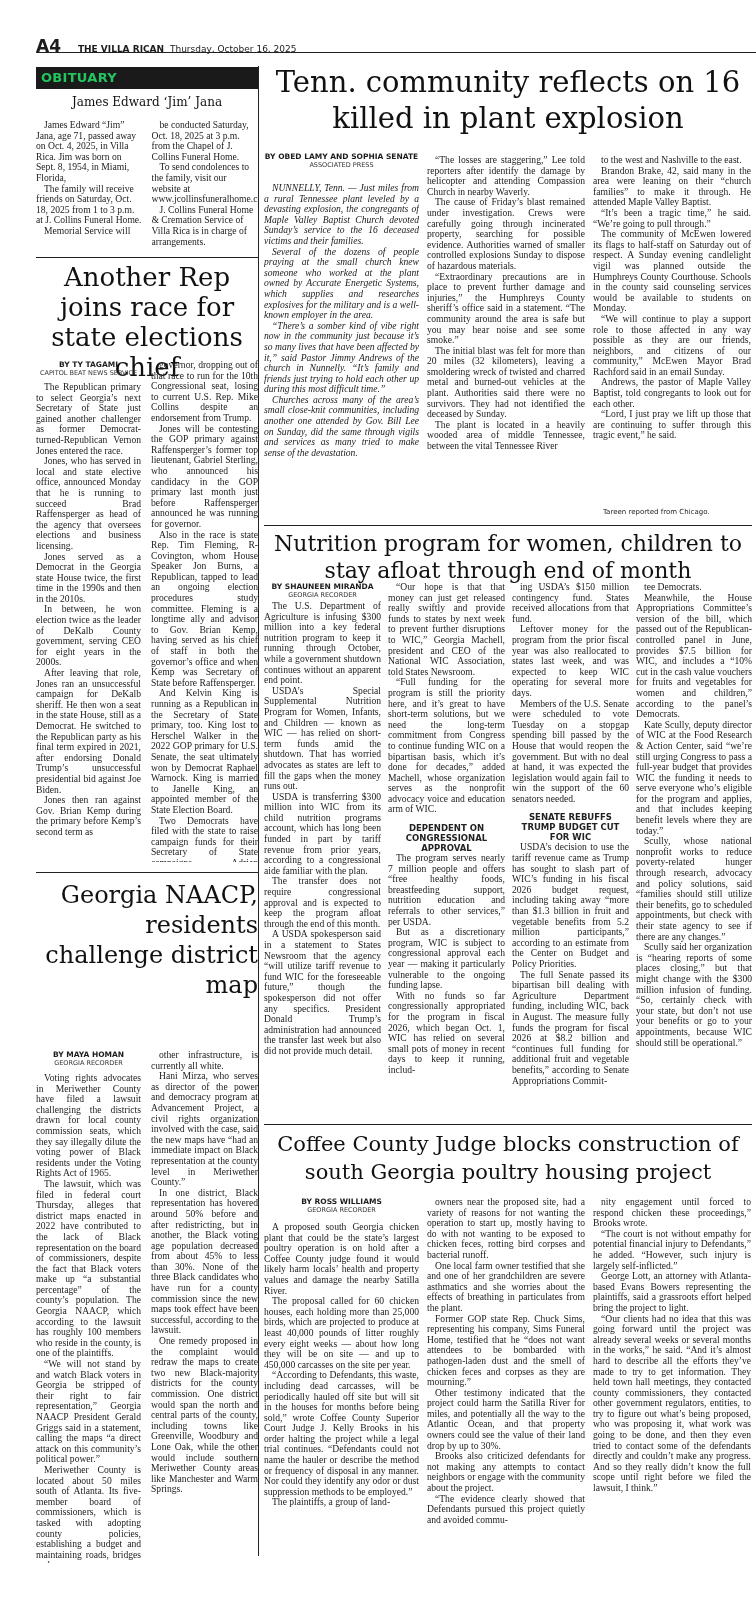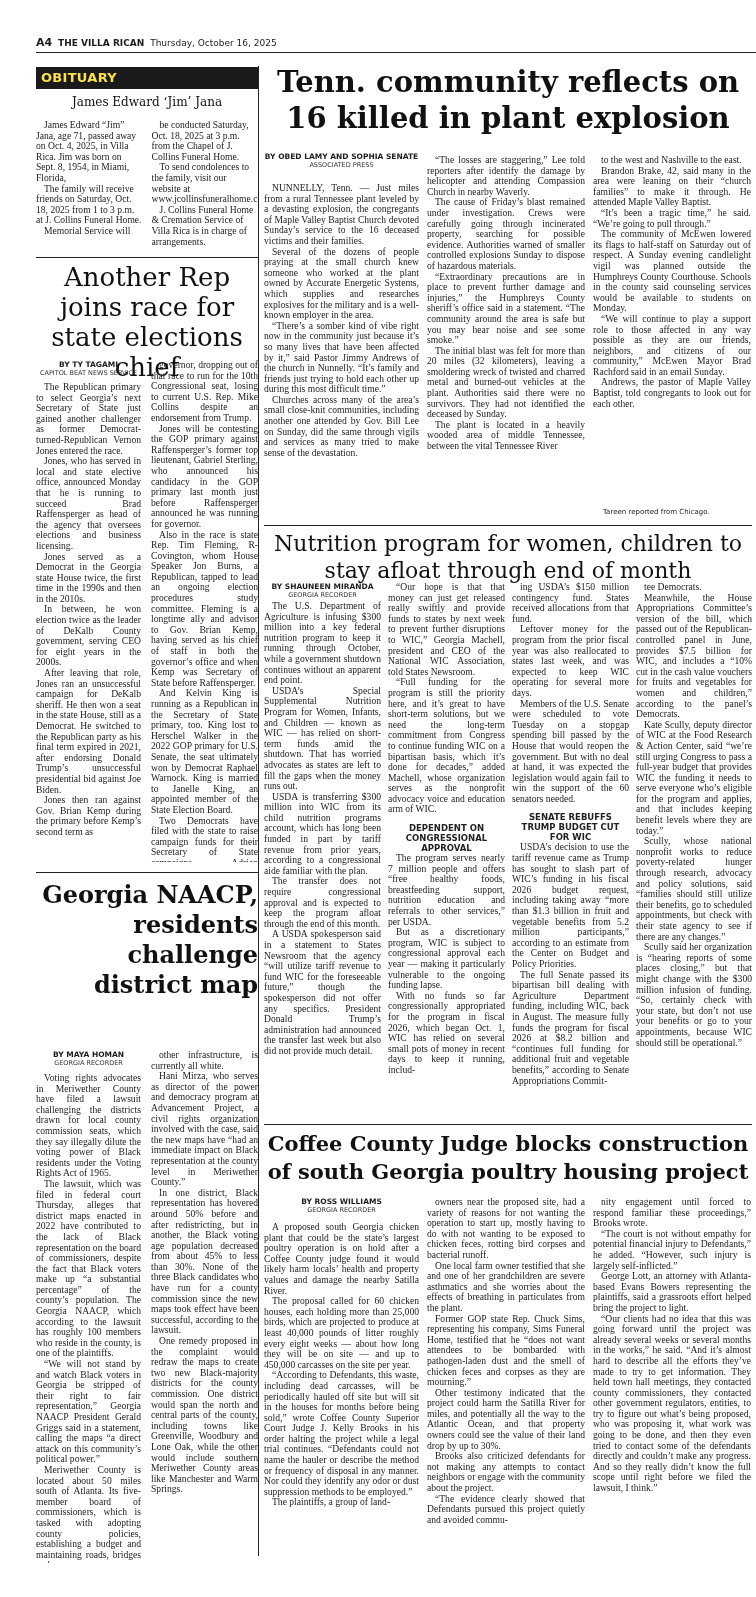--- a/index.html
+++ b/index.html
@@ -1,34 +1,34 @@
 <!DOCTYPE html>
 <html><head>
 <meta charset="utf-8">
 <style>
   html, body { margin: 0; padding: 0; background: #ffffff; }
   body { width: 756px; height: 1597px; position: relative; overflow: hidden; color: #1c1c1c; font-family: "DejaVu Serif", serif; }
   .abs { position: absolute; }
   .masthead { left: 36px; top: 36px; width: 720px; height: 16px; font-family: "DejaVu Sans", sans-serif; font-size: 9px; white-space: nowrap; border-bottom: 1px solid #222; }
-  .masthead .page { font-weight: bold; font-size: 11px; margin-right: 3px; }
+  .masthead .page { font-weight: bold; font-size: 17px; margin-right: 14px; }
   .masthead .paper { font-weight: bold; font-size: 9px; margin-right: 3px; }
   .vrule { left: 258px; top: 66px; width: 1px; height: 480px; background: #222; }
   .vrule2 { left: 258px; top: 546px; width: 1px; height: 1010px; background: #222; }
   .hrule { height: 1px; background: #222; }
   .body-text { font-family: "Liberation Serif", serif; font-size: 9.6px; line-height: 10.6px; text-align: justify; color: #222; }
   .body-text p { margin: 0; text-indent: 8px; }
   .headline { font-family: "DejaVu Serif", serif; text-align: center; color: #111; line-height: 1.05; }
-  .hl-bold { font-weight: bold; }
+  .hl-bold { font-weight: normal; }
   .byline { font-family: "DejaVu Sans", sans-serif; text-align: center; }
   .byline .name { font-weight: bold; font-size: 7.5px; display: block; }
   .byline .org { font-size: 6.5px; display: block; color: #333; }
   .subhead { font-family: "DejaVu Sans", sans-serif; font-weight: bold; font-size: 8.5px; text-align: center; line-height: 10px; margin: 8px 0 0 0; }
   .cols { display: flex; gap: 9px; }
   .col { flex: 1 1 0; overflow: hidden; }
-  .obit-banner { left: 36px; top: 67px; width: 222px; height: 22px; background: #1a1a1a; color: #fde047; font-family: "DejaVu Sans", sans-serif; font-weight: bold; font-size: 13px; line-height: 22px; padding-left: 5px; box-sizing: border-box; letter-spacing: 0.3px; }
+  .obit-banner { left: 36px; top: 67px; width: 222px; height: 22px; background: #1a1a1a; color: #22c55e; font-family: "DejaVu Sans", sans-serif; font-weight: bold; font-size: 13px; line-height: 22px; padding-left: 5px; box-sizing: border-box; letter-spacing: 0.3px; }
   .tagline { font-family: "DejaVu Sans", sans-serif; font-size: 7px; margin-top: 10px; padding-left: 10px; }
 </style>
 </head>
 <body>
 
 <div class="abs masthead">
   <span class="page">A4</span>
   <span class="paper">THE VILLA RICAN</span>
   <span>Thursday, October 16, 2025</span>
 </div>
@@ -96,40 +96,41 @@
     <p>One remedy proposed in the complaint would redraw the maps to create two new Black-majority districts for the county commission. One district would span the north and central parts of the county, including towns like Greenville, Woodbury and Lone Oak, while the other would include southern Meriwether County areas like Manchester and Warm Springs.</p>
   </div>
 
 <div class="abs headline hl-bold" style="left:264px; top:64px; width:488px; font-size:29px; line-height:36px;">Tenn. community reflects on 16 killed in plant explosion</div>
 <div class="abs" style="left:264px; top:152px; width:155px;">
   <div class="byline">
     <span class="name">BY OBED LAMY AND SOPHIA SENATE</span>
     <span class="org">ASSOCIATED PRESS</span>
   </div>
 </div>
-<div class="abs body-text" id="tenn-c1" style="left:264px; top:183px; width:155px; height:340px; overflow:hidden;">
+<div class="abs body-text" id="tenn-c1" style="left:264px; top:183px; width:155px; height:340px; overflow:hidden;font-style:italic;">
     <p>NUNNELLY, Tenn. — Just miles from a rural Tennessee plant leveled by a devasting explosion, the congregants of Maple Valley Baptist Church devoted Sunday’s service to the 16 deceased victims and their families.</p>
     <p>Several of the dozens of people praying at the small church knew someone who worked at the plant owned by Accurate Energetic Systems, which supplies and researches explosives for the military and is a well-known employer in the area.</p>
     <p>“There’s a somber kind of vibe right now in the community just because it’s so many lives that have been affected by it,” said Pastor Jimmy Andrews of the church in Nunnelly. “It’s family and friends just trying to hold each other up during this most difficult time.”</p>
     <p>Churches across many of the area’s small close-knit communities, including another one attended by Gov. Bill Lee on Sunday, did the same through vigils and services as many tried to make sense of the devastation.</p>
   </div>
 <div class="abs body-text" id="tenn-c2" style="left:427px; top:155px; width:158px; height:368px; overflow:hidden;">
     <p>“The losses are staggering,” Lee told reporters after identify the damage by helicopter and attending Compassion Church in nearby Waverly.</p>
     <p>The cause of Friday’s blast remained under investigation. Crews were carefully going through incinerated property, searching for possible evidence. Authorities warned of smaller controlled explosions Sunday to dispose of hazardous materials.</p>
     <p>“Extraordinary precautions are in place to prevent further damage and injuries,” the Humphreys County sheriff’s office said in a statement. “The community around the area is safe but you may hear noise and see some smoke.”</p>
     <p>The initial blast was felt for more than 20 miles (32 kilometers), leaving a smoldering wreck of twisted and charred metal and burned-out vehicles at the plant. Authorities said there were no survivors. They had not identified the deceased by Sunday.</p>
     <p>The plant is located in a heavily wooded area of middle Tennessee, between the vital Tennessee River</p>
   </div>
 <div class="abs body-text" id="tenn-c3" style="left:593px; top:155px; width:158px; height:350px; overflow:hidden;">
     <p>to the west and Nashville to the east.</p>
     <p>Brandon Brake, 42, said many in the area were leaning on their “church families” to make it through. He attended Maple Valley Baptist.</p>
     <p>“It’s been a tragic time,” he said. “We’re going to pull through.”</p>
     <p>The community of McEwen lowered its flags to half-staff on Saturday out of respect. A Sunday evening candlelight vigil was planned outside the Humphreys County Courthouse. Schools in the county said counseling services would be available to students on Monday.</p>
     <p>“We will continue to play a support role to those affected in any way possible as they are our friends, neighbors, and citizens of our community,” McEwen Mayor Brad Rachford said in an email Sunday.</p>
     <p>Andrews, the pastor of Maple Valley Baptist, told congregants to look out for each other.</p>
+    <p>“Lord, I just pray we lift up those that are continuing to suffer through this tragic event,” he said.</p>
   </div>
 <div class="abs tagline" style="left:593px; top:498px; width:158px;">Tareen reported from Chicago.</div>
 <div class="abs hrule" style="left:264px; top:525px; width:488px;"></div>
 
 <div class="abs headline" style="left:264px; top:530px; width:488px; font-size:22px; line-height:27px;">Nutrition program for women, children to stay afloat through end of month</div>
 <div class="abs" style="left:264px; top:582px; width:117px;">
   <div class="byline">
     <span class="name">BY SHAUNEEN MIRANDA</span>
     <span class="org">GEORGIA RECORDER</span>
   </div>
@@ -189,17 +190,17 @@
   </div>
 <div class="abs body-text" id="coffee-c2" style="left:427px; top:1197px; width:158px; height:365px; overflow:hidden;">
     <p>owners near the proposed site, had a variety of reasons for not wanting the operation to start up, mostly having to do with not wanting to be exposed to chicken feces, rotting bird corpses and bacterial runoff.</p>
     <p>One local farm owner testified that she and one of her grandchildren are severe asthmatics and she worries about the effects of breathing in particulates from the plant.</p>
     <p>Former GOP state Rep. Chuck Sims, representing his company, Sims Funeral Home, testified that he “does not want attendees to be bombarded with pathogen-laden dust and the smell of chicken feces and corpses as they are mourning.”</p>
     <p>Other testimony indicated that the project could harm the Satilla River for miles, and potentially all the way to the Atlantic Ocean, and that property owners could see the value of their land drop by up to 30%.</p>
     <p>Brooks also criticized defendants for not making any attempts to contact neighbors or engage with the community about the project.</p>
     <p>“The evidence clearly showed that Defendants pursued this project quietly and avoided commu-</p>
   </div>
 <div class="abs body-text" id="coffee-c3" style="left:593px; top:1197px; width:158px; height:365px; overflow:hidden;">
-    <p>nity engagement until forced to respond familiar these proceedings,” Brooks wrote.</p>
+    <p>nity engagement until forced to respond chicken these proceedings,” Brooks wrote.</p>
     <p>“The court is not without empathy for potential financial injury to Defendants,” he added. “However, such injury is largely self-inflicted.”</p>
     <p>George Lott, an attorney with Atlanta-based Evans Bowers representing the plaintiffs, said a grassroots effort helped bring the project to light.</p>
     <p>“Our clients had no idea that this was going forward until the project was already several weeks or several months in the works,” he said. “And it’s almost hard to describe all the efforts they’ve made to try to get information. They held town hall meetings, they contacted county commissioners, they contacted other government regulators, entities, to try to figure out what’s being proposed, who was proposing it, what work was going to be done, and then they even tried to contact some of the defendants directly and couldn’t make any progress. And so they really didn’t know the full scope until right before we filed the lawsuit, I think.”</p>
   </div>
 
 </body></html>

